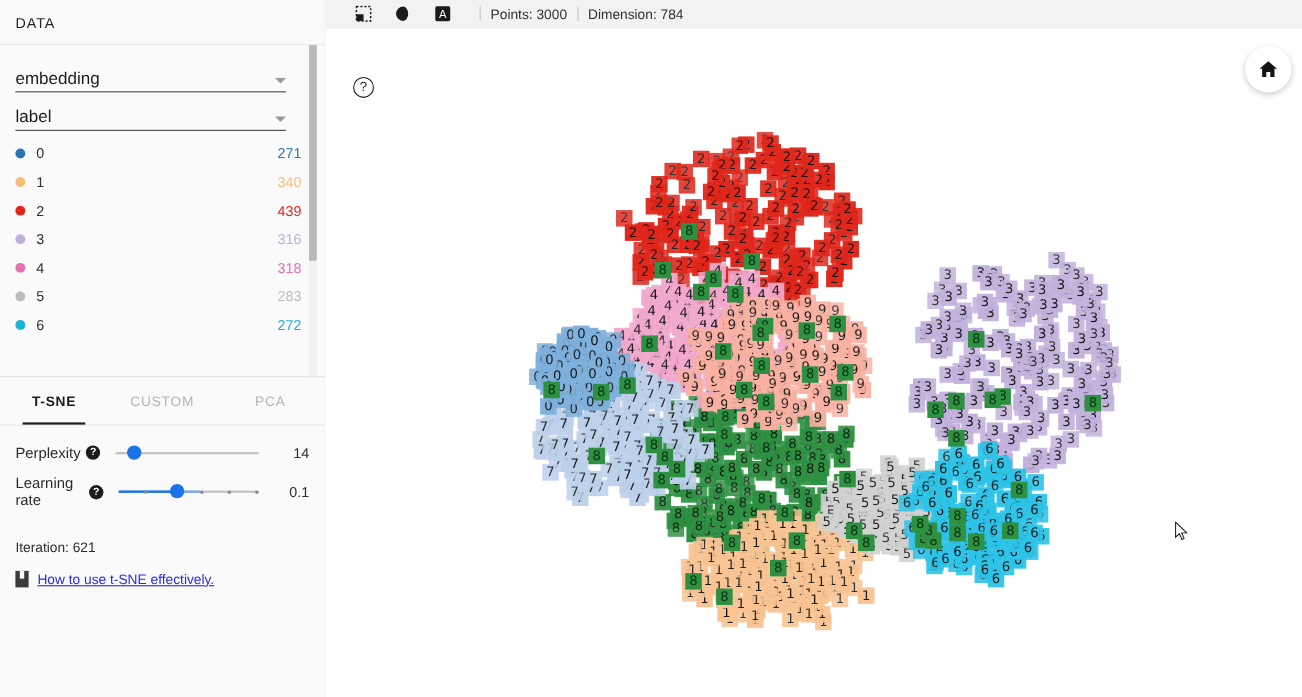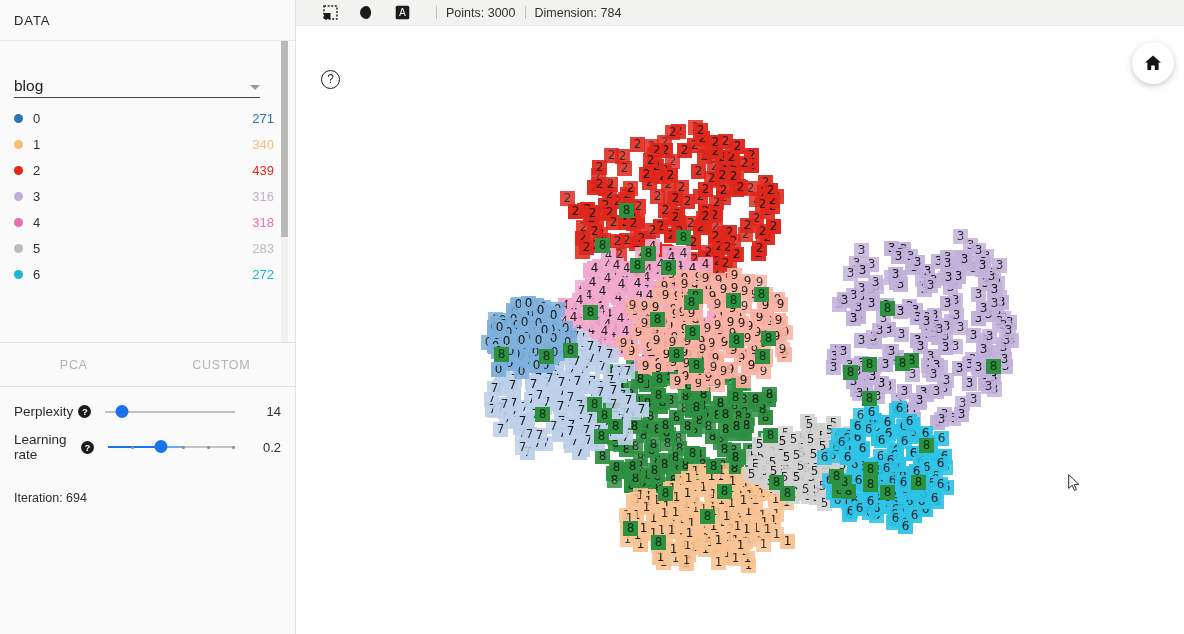--- a/index.html
+++ b/index.html
@@ -131,25 +131,29 @@
 
 <div id="app">
 
   <div id="sidebar">
 
     <div id="data-header">DATA</div>
 
     <div id="data-panel">
 
       <div class="field first">
+        <div class="select-row">
+          <span class="select-value">embedding</span>
+          <span class="caret"></span>
+        </div>
       </div>
 
       <div class="field" style="margin-top:14px">
         <div class="select-row">
-          <span class="select-value">blog</span>
+          <span class="select-value">label</span>
           <span class="caret"></span>
         </div>
       </div>
 
       <div id="label-list">
           <div class="label-row">
             <span class="dot" style="background:#2a75b2"></span>
             <span class="label-name">0</span>
             <span class="label-count" style="color:#2a75b2">271</span>
           </div>
@@ -184,22 +188,23 @@
             <span class="label-count" style="color:#1ab4d6">272</span>
           </div>
         </div>
 
       <div id="sb-track"></div>
       <div id="sb-thumb"></div>
 
     </div>
 
     <div id="tabs">
+        <div class="tab active">T-SNE</div>
+        <div class="tab">CUSTOM</div>
         <div class="tab">PCA</div>
-        <div class="tab">CUSTOM</div>
       </div>
     <div id="tabs-underline"></div>
 
     <div id="tsne-panel">
 
 
       <div class="ctrl-row">
         <span class="ctrl-label">Perplexity</span>
         <span class="qmark">?</span>
         <span class="slider">
@@ -215,28 +220,32 @@
         <span class="slider">
           <span class="slider-bar"></span>
           <span class="slider-fill" style="width:58%;background:#6aa9f4"></span>
           <span class="slider-fill" style="width:42%"></span>
           <span class="slider-tick" style="left:18%"></span>
           <span class="slider-tick" style="left:58%"></span>
           <span class="slider-tick" style="left:78%"></span>
           <span class="slider-tick" style="left:98%"></span>
           <span class="slider-thumb" style="left:42%"></span>
         </span>
-        <span class="ctrl-value">0.2</span>
+        <span class="ctrl-value">0.1</span>
       </div>
 
       <div id="buttons-row">
       </div>
 
-      <div id="iteration">Iteration: 694</div>
-
+      <div id="iteration">Iteration: 621</div>
+
+      <div id="howto-row">
+        <span id="book-icon"></span>
+        <a id="howto-link">How to use t-SNE effectively.</a>
+      </div>
     </div>
   </div>
 
   <div id="main">
 
     <div id="toolbar">
       <span class="tb-icon">
         <svg width="15" height="15" viewBox="0 0 15 15">
           <rect x="1" y="1" width="13" height="13" fill="none" stroke="#1b1b1b" stroke-width="1.4" stroke-dasharray="2 1.6"></rect>
           <rect x="1" y="8" width="6.5" height="6" fill="#1b1b1b"></rect>

